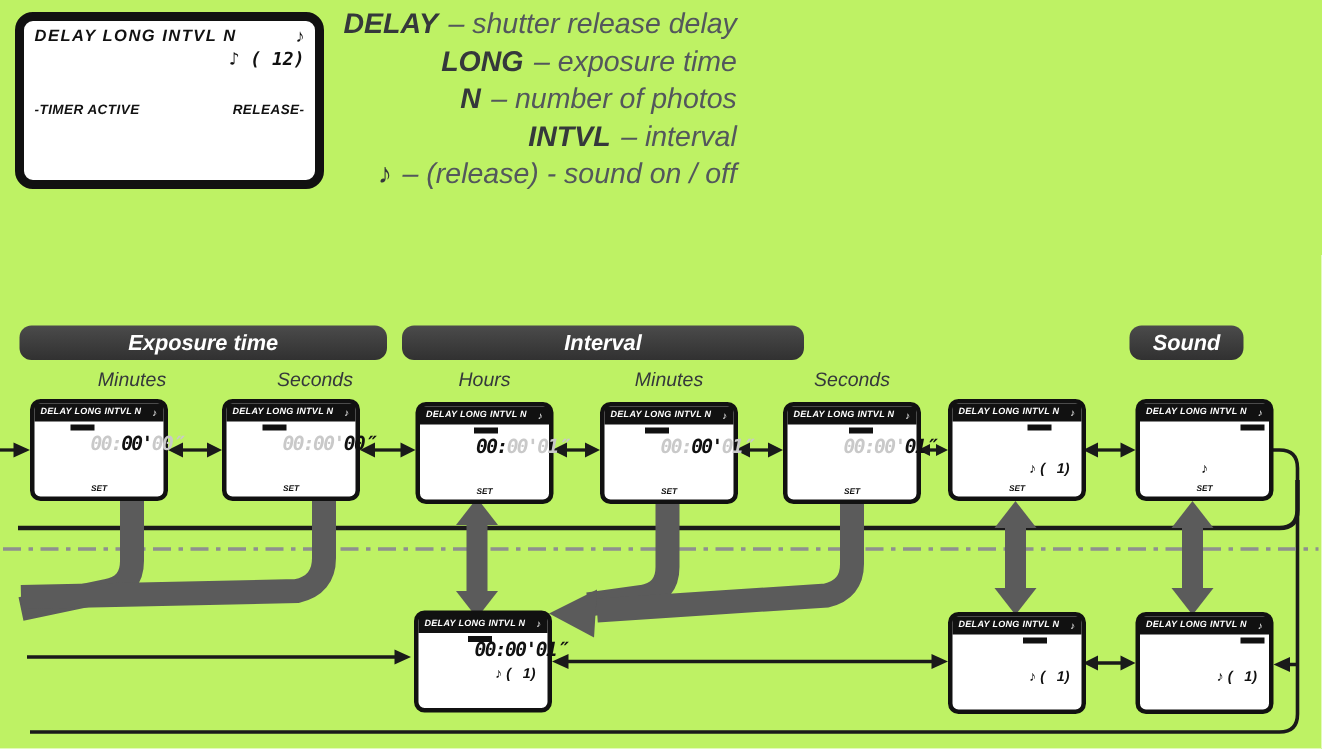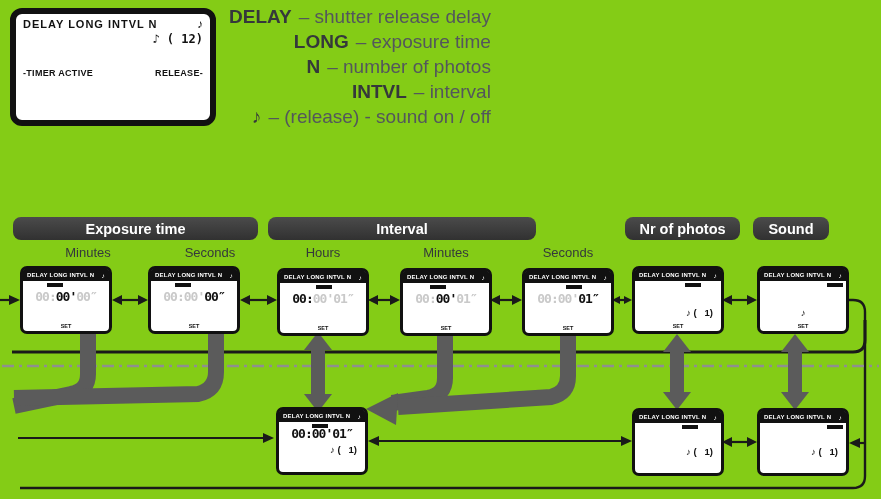--- a/index.html
+++ b/index.html
@@ -1,17 +1,17 @@
 <!DOCTYPE html>
 <html><head>
 <meta charset="utf-8">
 <style>
   html,body{margin:0;padding:0;background:#fff;}
-  #stage{position:relative;width:881px;height:499px;background:#84cc16;overflow:hidden;
-         font-family:"Liberation Sans",sans-serif;}
+  #stage{position:relative;width:881px;height:499px;background:#bef264;overflow:hidden;
+         font-family:"Liberation Sans",sans-serif;font-style:italic;}
   
   .bigled{position:absolute;left:10px;top:8px;width:206px;height:118px;box-sizing:border-box;
           border:6px solid #111;border-radius:12px;background:#fff;padding:3px 7px 2px 7px;}
   .bigled .bhead{display:flex;align-items:center;font-weight:bold;font-size:11px;color:#111;letter-spacing:1px;}
   .bigled .bhead .bnote{margin-left:auto;font-size:12px;letter-spacing:0;}
   .bigled .btime{font-family:"DejaVu Sans Mono",monospace;font-weight:bold;font-size:30px;
                  letter-spacing:-1px;color:#111;line-height:34px;white-space:pre;}
   .bigled .bframes{font-family:"DejaVu Sans Mono",monospace;font-weight:bold;font-size:12px;
                    color:#111;text-align:right;line-height:17px;white-space:pre;}
   .bigled .bstat{display:flex;justify-content:space-between;font-weight:bold;font-size:9px;
@@ -29,21 +29,21 @@
   
   .mini{position:absolute;width:92px;height:68px;box-sizing:border-box;border:3px solid #111;
         border-radius:7px;background:#fff;z-index:3;}
   .mhead{position:absolute;left:0;top:0;width:100%;height:12px;background:#111;color:#fff;
          display:flex;align-items:center;justify-content:space-between;padding:0 4px;box-sizing:border-box;
          font-size:6px;font-weight:bold;letter-spacing:.2px;border-radius:2px 2px 0 0;}
   .mnote{font-size:6.5px;}
   .cursor{position:absolute;top:14px;width:16px;height:3.5px;background:#111;}
   .digits{position:absolute;left:0;top:20px;width:100%;text-align:center;
           font-family:"DejaVu Sans Mono",monospace;font-weight:bold;font-size:13px;
-          letter-spacing:-1px;color:#111;white-space:pre;}
+          letter-spacing:-1px;color:#111;white-space:pre;padding-left:25px;}
   .digits .faded{color:#c9c9c9;}
   .sub{position:absolute;right:8px;bottom:13px;font-size:9.5px;font-weight:bold;color:#111;white-space:pre;}
   .sub.ctr{right:0;left:0;text-align:center;}
   .runsub{bottom:auto;top:34px;}
   .mini.run .sub{bottom:16px;}
   .mini.run .digits{top:16px;}
   .setlbl{position:absolute;left:0;bottom:2px;width:100%;text-align:center;
           font-size:5.5px;font-weight:bold;color:#111;}
   
   #wires{position:absolute;left:0;top:0;z-index:1;}
@@ -68,21 +68,20 @@
   <div class="legend">
     <div class="lrow"><span class="lterm">DELAY</span><span>– shutter release delay</span></div>
     <div class="lrow"><span class="lterm">LONG</span><span>– exposure time</span></div>
     <div class="lrow"><span class="lterm">N</span><span>– number of photos</span></div>
     <div class="lrow"><span class="lterm">INTVL</span><span>– interval</span></div>
     <div class="lrow"><span class="lterm">♪</span><span>– (release) - sound on / off</span></div>
   </div>
 
   <div class="pill" style="left:13px;width:245px;">Exposure time</div>
   <div class="pill" style="left:268px;width:268px;">Interval</div>
-  <div class="pill" style="left:625px;width:115px;">Nr of photos</div>
   <div class="pill" style="left:753px;width:76px;">Sound</div>
 
   <div class="collab" style="left:48px;">Minutes</div>
   <div class="collab" style="left:170px;">Seconds</div>
   <div class="collab" style="left:283px;">Hours</div>
   <div class="collab" style="left:406px;">Minutes</div>
   <div class="collab" style="left:528px;">Seconds</div>
 
   <svg id="wires" width="881" height="499" viewBox="0 0 881 499">
 

